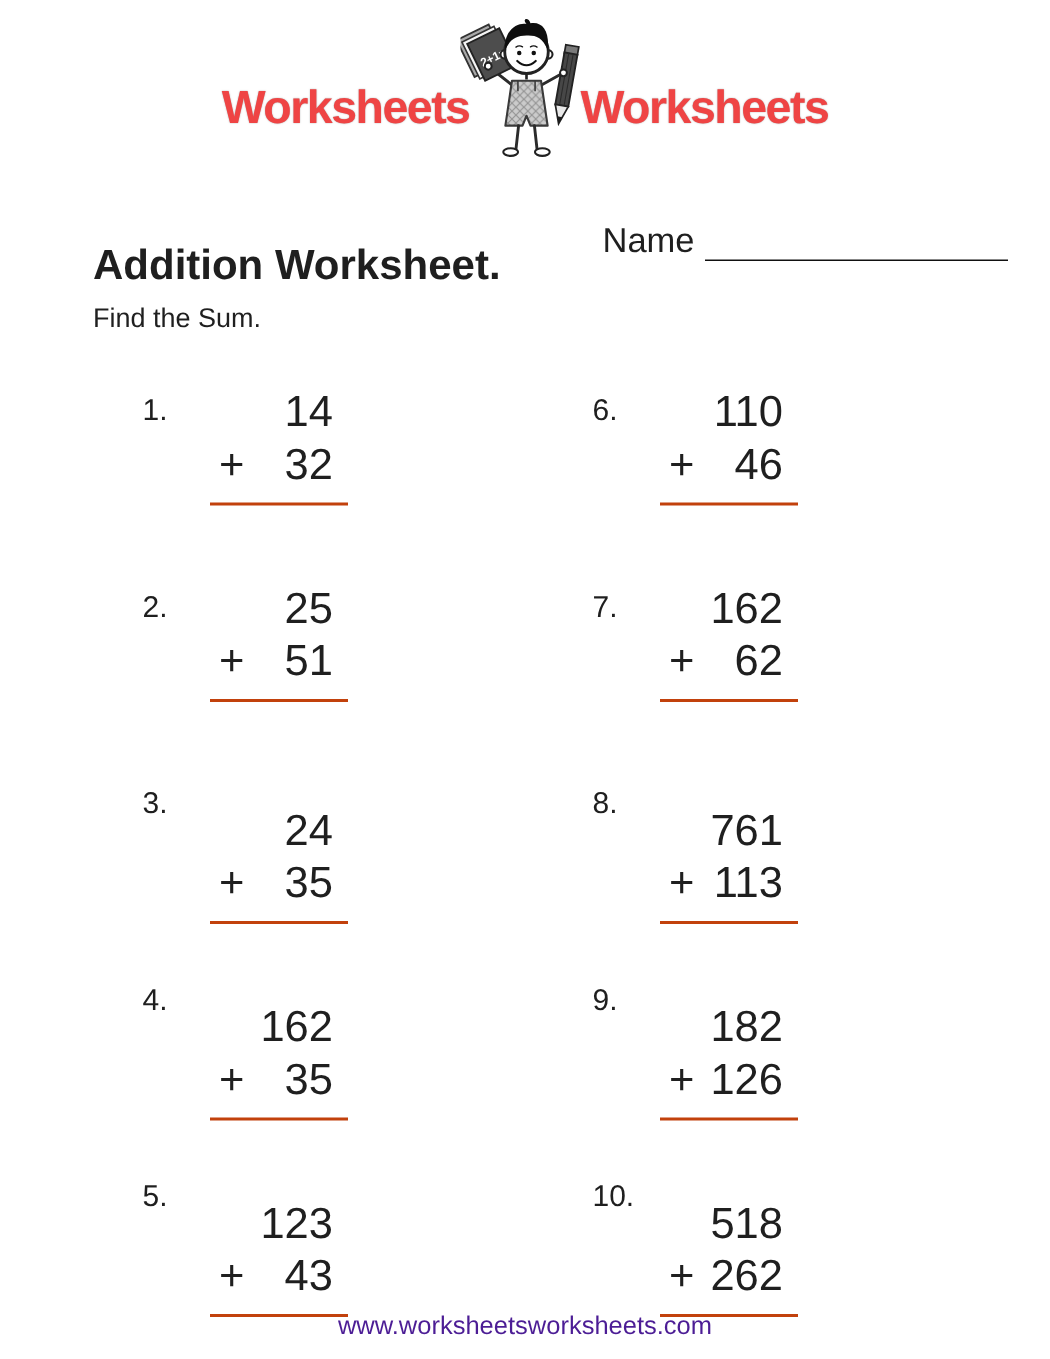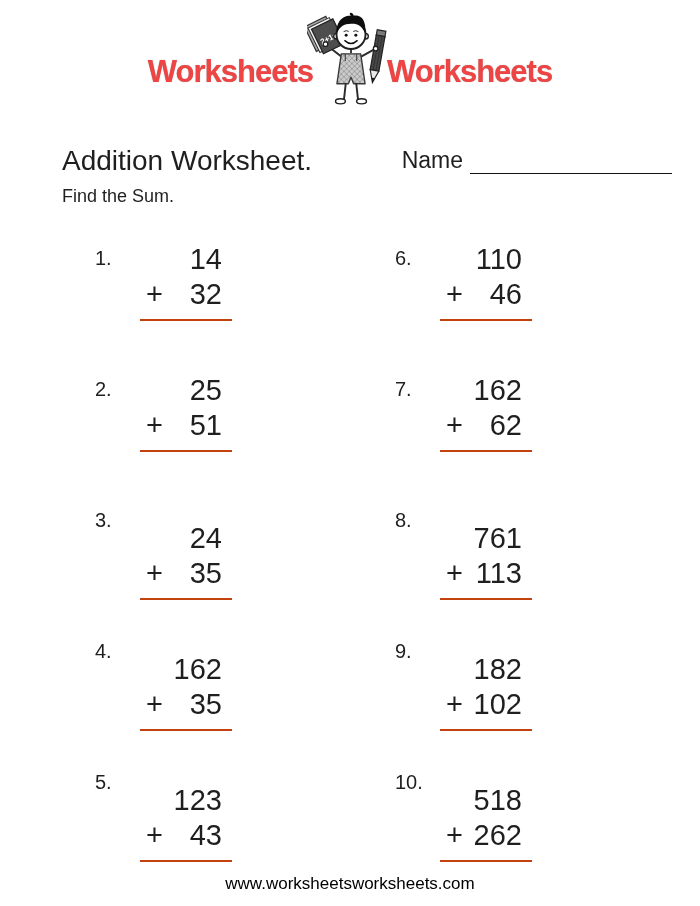--- a/index.html
+++ b/index.html
@@ -33,21 +33,21 @@
   .logo-char { width: 88px; height: 104px; flex: 0 0 auto; }
 
   
   .title-row {
     margin-top: 33px;
     display: flex;
     justify-content: space-between;
     align-items: flex-start;
     padding: 0 28px 0 62px;
   }
-  .page-title { font-size: 28px; font-weight: 400; letter-spacing: 0; }
+  .page-title { font-size: 28px; font-weight: 700; letter-spacing: 0; margin-top: 16px; }
   .name-group { display: flex; align-items: flex-end; margin-top: 2px; }
   .name-label { font-size: 23px; }
   .name-line {
     display: inline-block;
     width: 202px;
     border-bottom: 1.6px solid #111;
     margin-left: 7px;
     height: 22px;
   }
   .instruction { padding-left: 62px; margin-top: 9px; font-size: 18px; }
@@ -88,21 +88,21 @@
   }
 
   
   .footer {
     position: absolute;
     bottom: 12px;
     left: 0;
     width: 100%;
     text-align: center;
     font-size: 17px;
-    color: #000000;
+    color: #4c1d95;
   }
 </style>
 </head>
 <body>
 
 <div class="logo-row">
   <span class="logo-word left">Worksheets</span>
 
   <svg class="logo-char" viewBox="0 0 100 118" aria-hidden="true">
     <defs>
@@ -259,21 +259,21 @@
       </div>
     </div>
   </div>
 
   <div class="problem raised">
     <span class="p-label">9.</span>
     <div class="p-stack">
       <div class="p-top">182</div>
       <div class="p-bottom">
         <span>+</span>
-        <span>102</span>
+        <span>126</span>
       </div>
     </div>
   </div>
 
   <div class="problem raised">
     <span class="p-label">10.</span>
     <div class="p-stack">
       <div class="p-top">518</div>
       <div class="p-bottom">
         <span>+</span>

